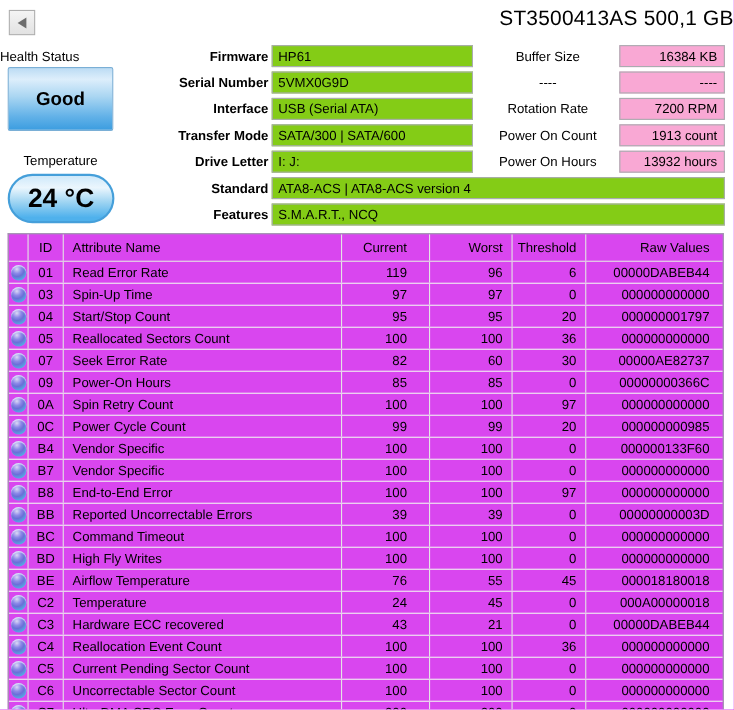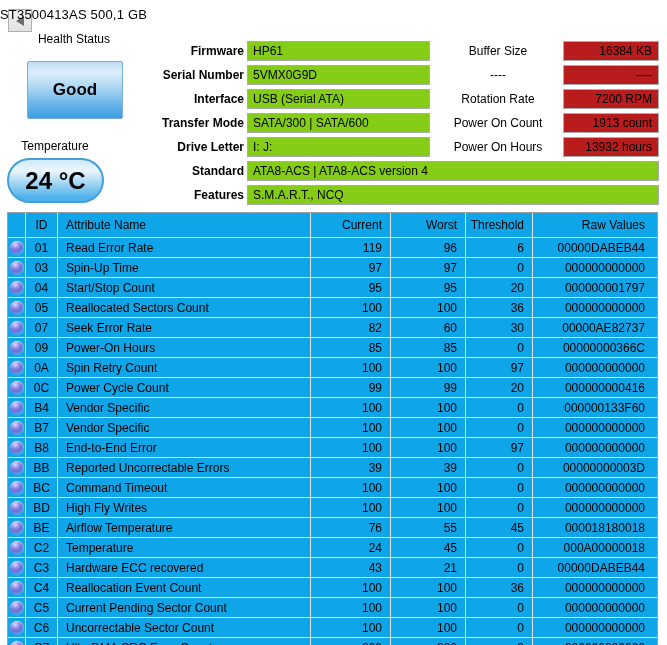--- a/index.html
+++ b/index.html
@@ -7,64 +7,64 @@
     width:667px;height:645px;background:#fff;position:relative;overflow:hidden;
     font-family:"Liberation Sans","DejaVu Sans",sans-serif;color:#000;font-size:12px;
   }
   
   .back-btn{
     position:absolute;left:8px;top:9px;width:24px;height:23px;box-sizing:border-box;
     background:linear-gradient(180deg,#f4f4f4,#e2e2e2);border:1px solid #aeaeae;
     display:flex;align-items:center;justify-content:center;padding:0;cursor:default;
   }
   .tri-left{width:0;height:0;border-top:5px solid transparent;border-bottom:5px solid transparent;border-right:8px solid #6d6d6d;}
-  .title{position:absolute;left:0;right:0;top:7px;text-align:left;font-size:13px;letter-spacing:.2px;}
+  .title{position:absolute;left:0;right:0;top:7px;text-align:right;font-size:19px;letter-spacing:.2px;}
 
   
-  .health-label{position:absolute;left:0;top:32px;width:110px;text-align:right;}
+  .health-label{position:absolute;left:0;top:44px;width:110px;text-align:left;}
   .health-btn{
     position:absolute;left:7px;top:61px;width:96px;height:58px;box-sizing:border-box;
     border:1px solid #7aafd6;border-radius:2px;
     background:linear-gradient(180deg,#bcdcf4 0%,var(--health-good-top) 18%,#aad6f2 46%,#63b2e8 78%,var(--health-good-bottom) 100%);
     font-size:17px;font-weight:bold;color:#000;display:flex;align-items:center;justify-content:center;
-    font-family:"Liberation Sans",sans-serif;padding:0;margin-left:20px;
+    font-family:"Liberation Sans",sans-serif;padding:0;
   }
   .temp-label{position:absolute;left:0;top:139px;width:110px;text-align:center;}
   .temp-pill{
     position:absolute;left:7px;top:158px;width:97px;height:45px;box-sizing:border-box;
     border:2px solid #459fda;border-radius:23px;
     background:linear-gradient(180deg,#cfe9fa 0%,#ebf6fd 26%,#9ed4f2 58%,var(--accent-blue) 92%);
     font-size:24px;font-weight:bold;color:#000;display:flex;align-items:center;justify-content:center;
     font-family:"Liberation Sans",sans-serif;padding:0;
   }
 
   
   .info-col{position:absolute;left:0;top:41px;right:8px;}
   .side-col{position:absolute;left:440px;top:41px;width:219px;}
   .frow,.srow{display:flex;height:20px;margin-bottom:4px;}
   .flabel{width:247px;text-align:right;padding-right:3px;line-height:20px;white-space:nowrap;box-sizing:border-box;font-weight:bold;}
   .fbox{box-sizing:border-box;border:1px solid var(--field-border);background:#84cc16;width:183px;
         display:flex;align-items:center;padding-left:5px;white-space:nowrap;}
   .frow.wide .fbox{flex:1;}
   .slabel{flex:1;text-align:center;padding-right:7px;line-height:20px;white-space:nowrap;}
-  .sbox{box-sizing:border-box;border:1px solid var(--field-border);background:#b91c1c;width:96px;
+  .sbox{box-sizing:border-box;border:1px solid var(--field-border);background:#f9a8d4;width:96px;
         display:flex;align-items:center;justify-content:flex-end;padding-right:6px;white-space:nowrap;}
 
   
   .smart{
     position:absolute;left:7px;top:212px;width:651px;height:433px;box-sizing:border-box;
-    border:1px solid #9aa0a6;border-bottom:none;background:#0ea5e9;overflow:hidden;
+    border:1px solid #9aa0a6;border-bottom:none;background:#d946ef;overflow:hidden;
   }
   .thead{display:flex;height:24px;border-bottom:1px solid var(--grid-line);}
   .trow{display:flex;height:19px;border-bottom:1px solid #f0f0f0;}
   .cell{box-sizing:border-box;display:flex;align-items:center;white-space:nowrap;overflow:hidden;}
   .c-orb{width:18px;justify-content:center;border-right:1px solid var(--grid-line);}
   .c-id{width:32px;justify-content:center;border-right:1px solid var(--grid-line);}
   .c-name{width:253px;padding-left:8px;border-right:1px solid var(--grid-line);}
-  .c-cur{width:80px;justify-content:flex-end;padding-right:8px;border-right:1px solid var(--grid-line);}
+  .c-cur{width:80px;justify-content:flex-end;padding-right:20px;border-right:1px solid var(--grid-line);}
   .c-worst{width:75px;justify-content:flex-end;padding-right:8px;border-right:1px solid var(--grid-line);}
   .c-thr{width:67px;justify-content:flex-end;padding-right:8px;border-right:1px solid var(--grid-line);}
   .c-raw{flex:1;justify-content:flex-end;padding-right:12px;}
   .thead .c-orb{border-right:1px solid var(--grid-line);}
   .orb{
     width:14px;height:14px;border-radius:50%;
     background:radial-gradient(circle at 38% 26%,#dcd9f6 0%,var(--orb-purple) 30%,#6a6fd8 50%,#4fb2e4 80%,var(--orb-cyan) 100%);
     box-shadow:inset 0 1px 1px rgba(255,255,255,.7);
   }
 </style>
@@ -251,21 +251,21 @@
         </div>
         <div class="trow">
           <div class="cell c-orb">
             <div class="orb"></div>
           </div>
           <div class="cell c-id">0C</div>
           <div class="cell c-name">Power Cycle Count</div>
           <div class="cell c-cur">99</div>
           <div class="cell c-worst">99</div>
           <div class="cell c-thr">20</div>
-          <div class="cell c-raw">000000000416</div>
+          <div class="cell c-raw">000000000985</div>
         </div>
         <div class="trow">
           <div class="cell c-orb">
             <div class="orb"></div>
           </div>
           <div class="cell c-id">B4</div>
           <div class="cell c-name">Vendor Specific</div>
           <div class="cell c-cur">100</div>
           <div class="cell c-worst">100</div>
           <div class="cell c-thr">0</div>

